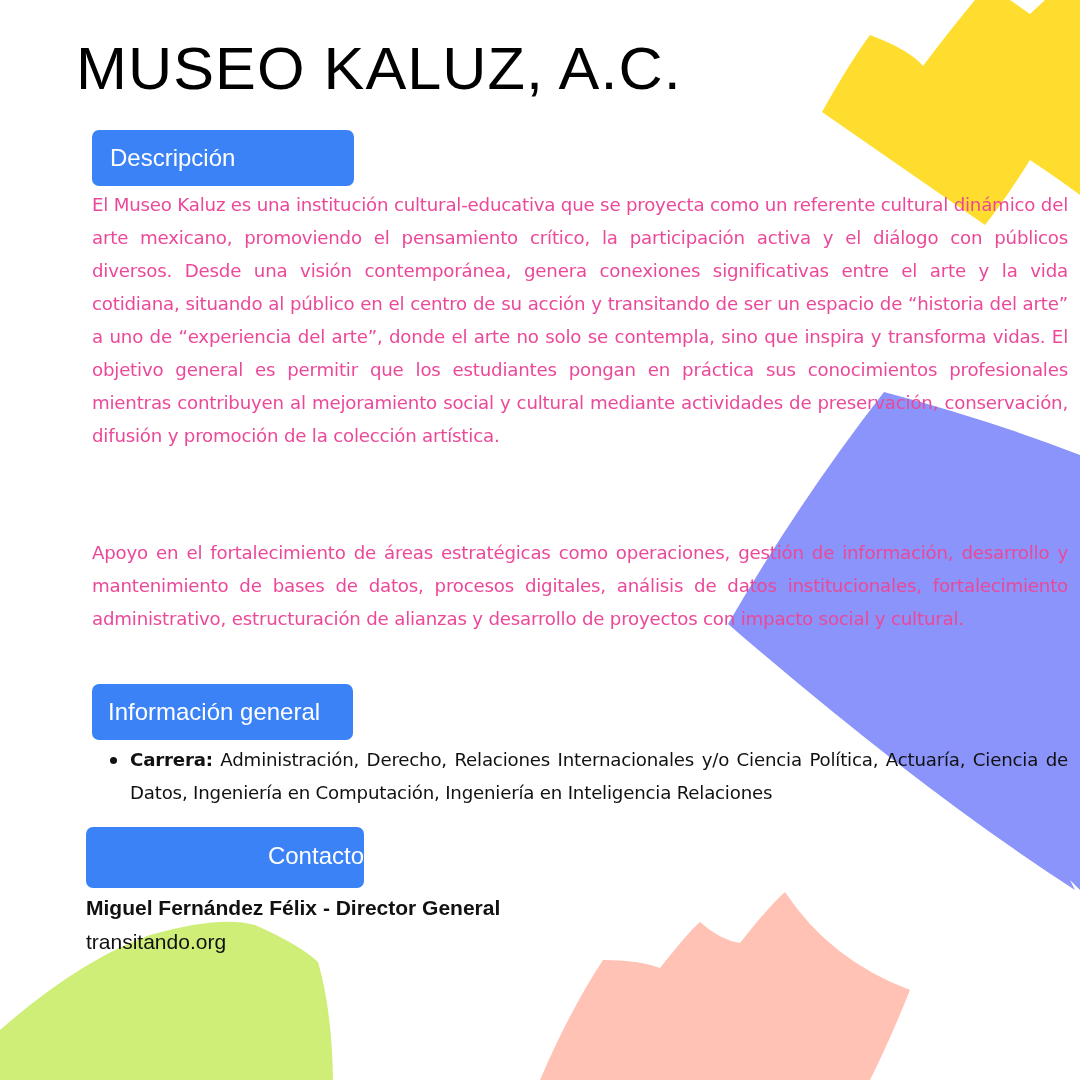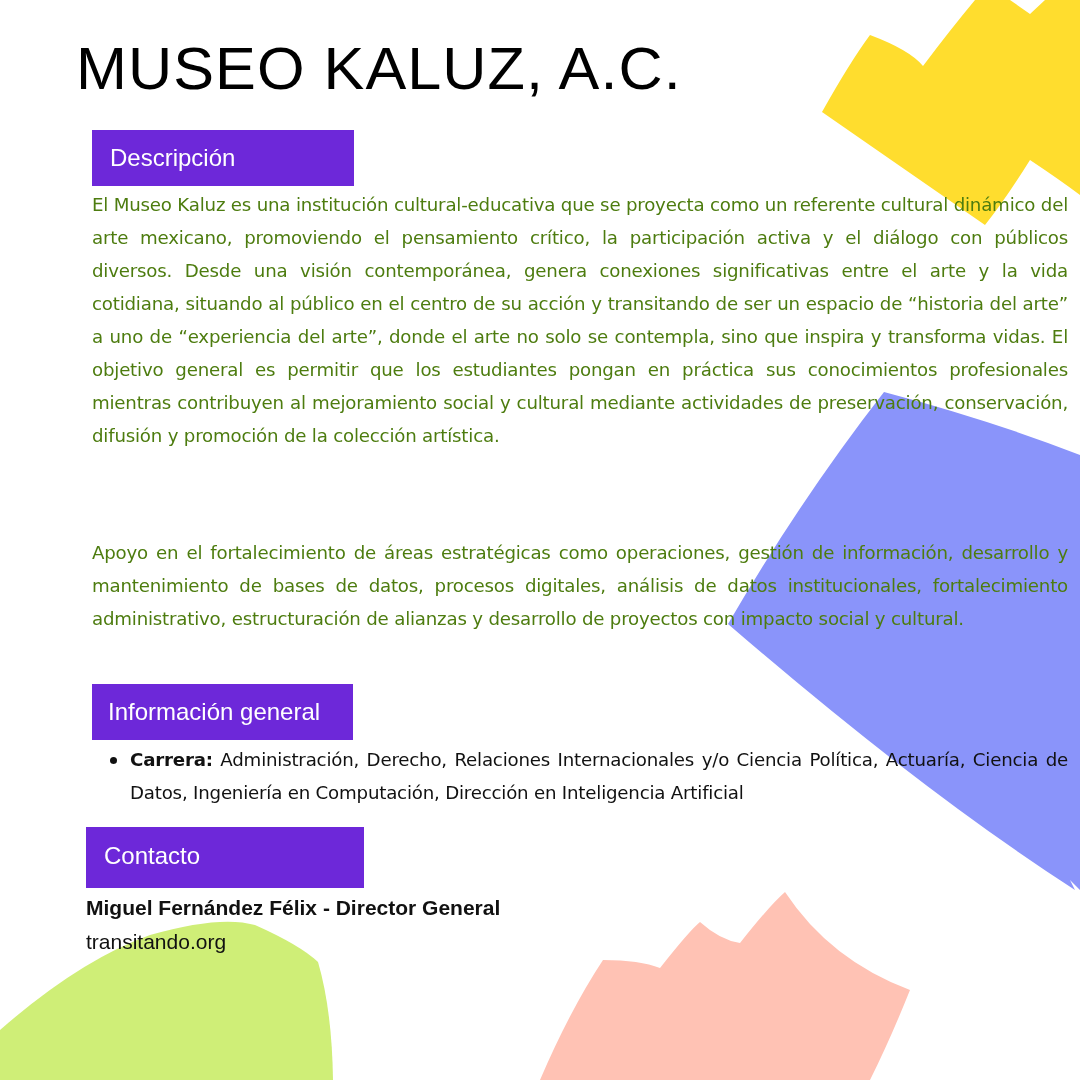--- a/index.html
+++ b/index.html
@@ -1,21 +1,21 @@
 <!DOCTYPE html>
 <html><head>
 <meta charset="utf-8">
 <style>
   html, body { margin: 0; padding: 0; }
   body { width: 1080px; height: 1080px; background: #ffffff; position: relative; overflow: hidden; font-family: "DejaVu Sans", sans-serif; color: #111; }
   .shapes { position: absolute; left: 0; top: 0; width: 1080px; height: 1080px; z-index: 0; }
   .content { position: absolute; left: 0; top: 0; width: 1080px; height: 1080px; z-index: 1; margin-left: 40px; }
   .title { position: absolute; left: 36px; top: 34px; font-family: "Liberation Sans", sans-serif; font-size: 60px; font-weight: 400; letter-spacing: 1px; color: #000; line-height: 70px; transform: scaleX(1.02); transform-origin: left; }
-  .hdr { position: absolute; background: #6d28d9; color: #fff; font-family: "Liberation Sans", sans-serif; font-size: 24px; line-height: 56px; padding-left: 18px; box-sizing: border-box; }
-  .para { position: absolute; font-family: "DejaVu Sans", sans-serif; font-size: 18.2px; line-height: 33px; text-align: justify; text-align-last: left; color: #4d7c0f; letter-spacing: -0.2px; }
+  .hdr { position: absolute; background: #3b82f6; color: #fff; font-family: "Liberation Sans", sans-serif; font-size: 24px; line-height: 56px; padding-left: 18px; box-sizing: border-box; border-radius: 7px; }
+  .para { position: absolute; font-family: "DejaVu Sans", sans-serif; font-size: 18.2px; line-height: 33px; text-align: justify; text-align-last: left; color: #ec4899; letter-spacing: -0.2px; }
   .bullet-list { position: absolute; left: 52px; top: 743px; width: 976px; margin: 0; padding: 0; list-style: none; }
   .bullet-item { position: relative; padding-left: 38px; font-size: 18.2px; line-height: 33px; text-align: justify; text-align-last: left; letter-spacing: -0.2px; }
   .bullet-dot { position: absolute; left: 18px; top: 14px; width: 7px; height: 7px; background: #111; border-radius: 50%; }
   .bold { font-weight: 700; }
   .contact { position: absolute; left: 46px; font-family: "Liberation Sans", sans-serif; font-size: 21px; line-height: 34px; color: #111; }
 </style>
 </head>
 <body>
 
 <svg class="shapes" viewBox="0 0 1080 1080" xmlns="http://www.w3.org/2000/svg">
@@ -35,20 +35,20 @@
   <div class="hdr" style="left:52px; top:130px; width:262px; height:56px;">Descripción</div>
   <div class="para" style="left:52px; top:188px; width:976px;">El Museo Kaluz es una institución cultural-educativa que se proyecta como un referente cultural dinámico del arte mexicano, promoviendo el pensamiento crítico, la participación activa y el diálogo con públicos diversos. Desde una visión contemporánea, genera conexiones significativas entre el arte y la vida cotidiana, situando al público en el centro de su acción y transitando de ser un espacio de “historia del arte” a uno de “experiencia del arte”, donde el arte no solo se contempla, sino que inspira y transforma vidas. El objetivo general es permitir que los estudiantes pongan en práctica sus conocimientos profesionales mientras contribuyen al mejoramiento social y cultural mediante actividades de preservación, conservación, difusión y promoción de la colección artística.</div>
 
   <div class="para" style="left:52px; top:536px; width:976px;">Apoyo en el fortalecimiento de áreas estratégicas como operaciones, gestión de información, desarrollo y mantenimiento de bases de datos, procesos digitales, análisis de datos institucionales, fortalecimiento administrativo, estructuración de alianzas y desarrollo de proyectos con impacto social y cultural.</div>
 
   <div class="hdr" style="left:52px; top:684px; width:261px; height:56px;padding-left:16px;">Información general</div>
   <ul class="bullet-list">
     <li class="bullet-item">
       <span class="bullet-dot"></span>
       <span class="bold">Carrera:</span>
-      <span> Administración, Derecho, Relaciones Internacionales y/o Ciencia Política, Actuaría, Ciencia de Datos, Ingeniería en Computación, Dirección en Inteligencia Artificial</span>
+      <span> Administración, Derecho, Relaciones Internacionales y/o Ciencia Política, Actuaría, Ciencia de Datos, Ingeniería en Computación, Ingeniería en Inteligencia Relaciones</span>
     </li>
   </ul>
 
-  <div class="hdr" style="left:46px; top:827px; width:278px; height:61px; line-height:58px;">Contacto</div>
+  <div class="hdr" style="left:46px; top:827px; width:278px; height:61px; line-height:58px;text-align:right;">Contacto</div>
   <div class="contact" style="top:891px;font-weight:bold;">Miguel Fernández Félix - Director General</div>
   <div class="contact" style="top:925px;">transitando.org</div>
 </div>
 
 </body></html>

